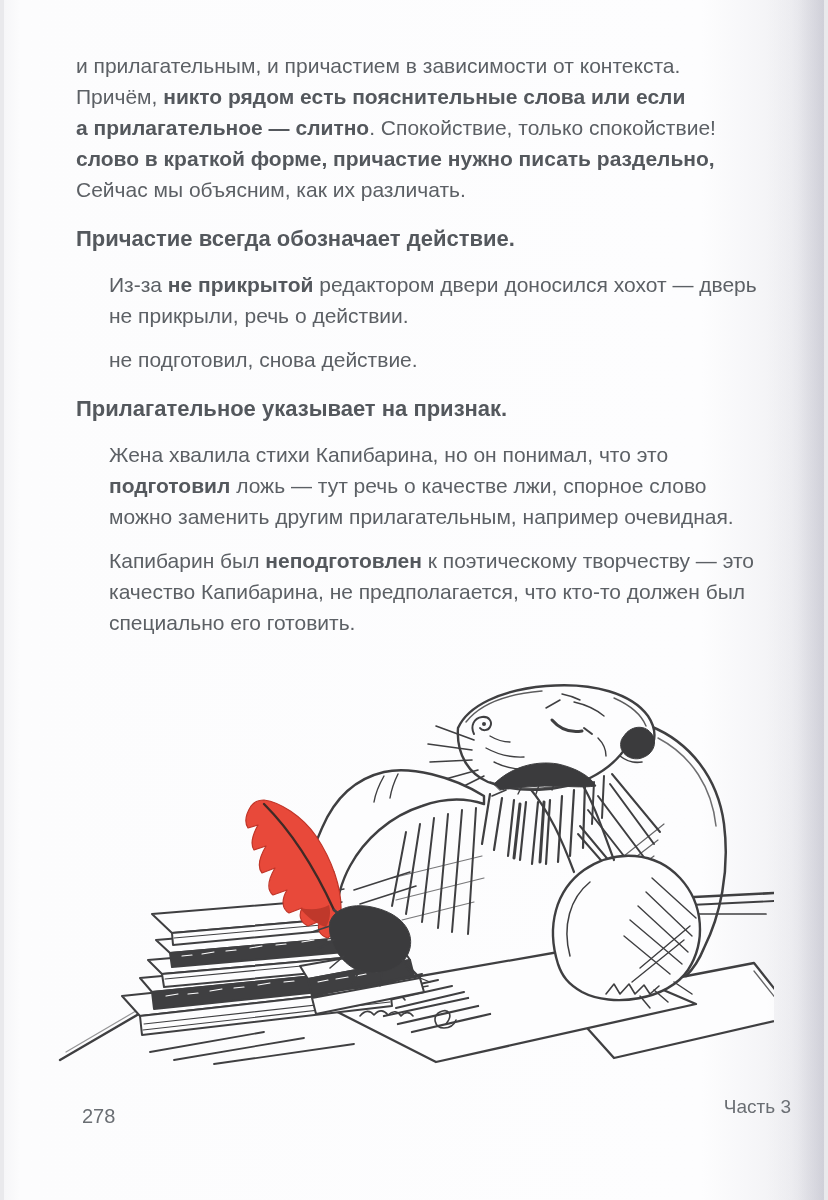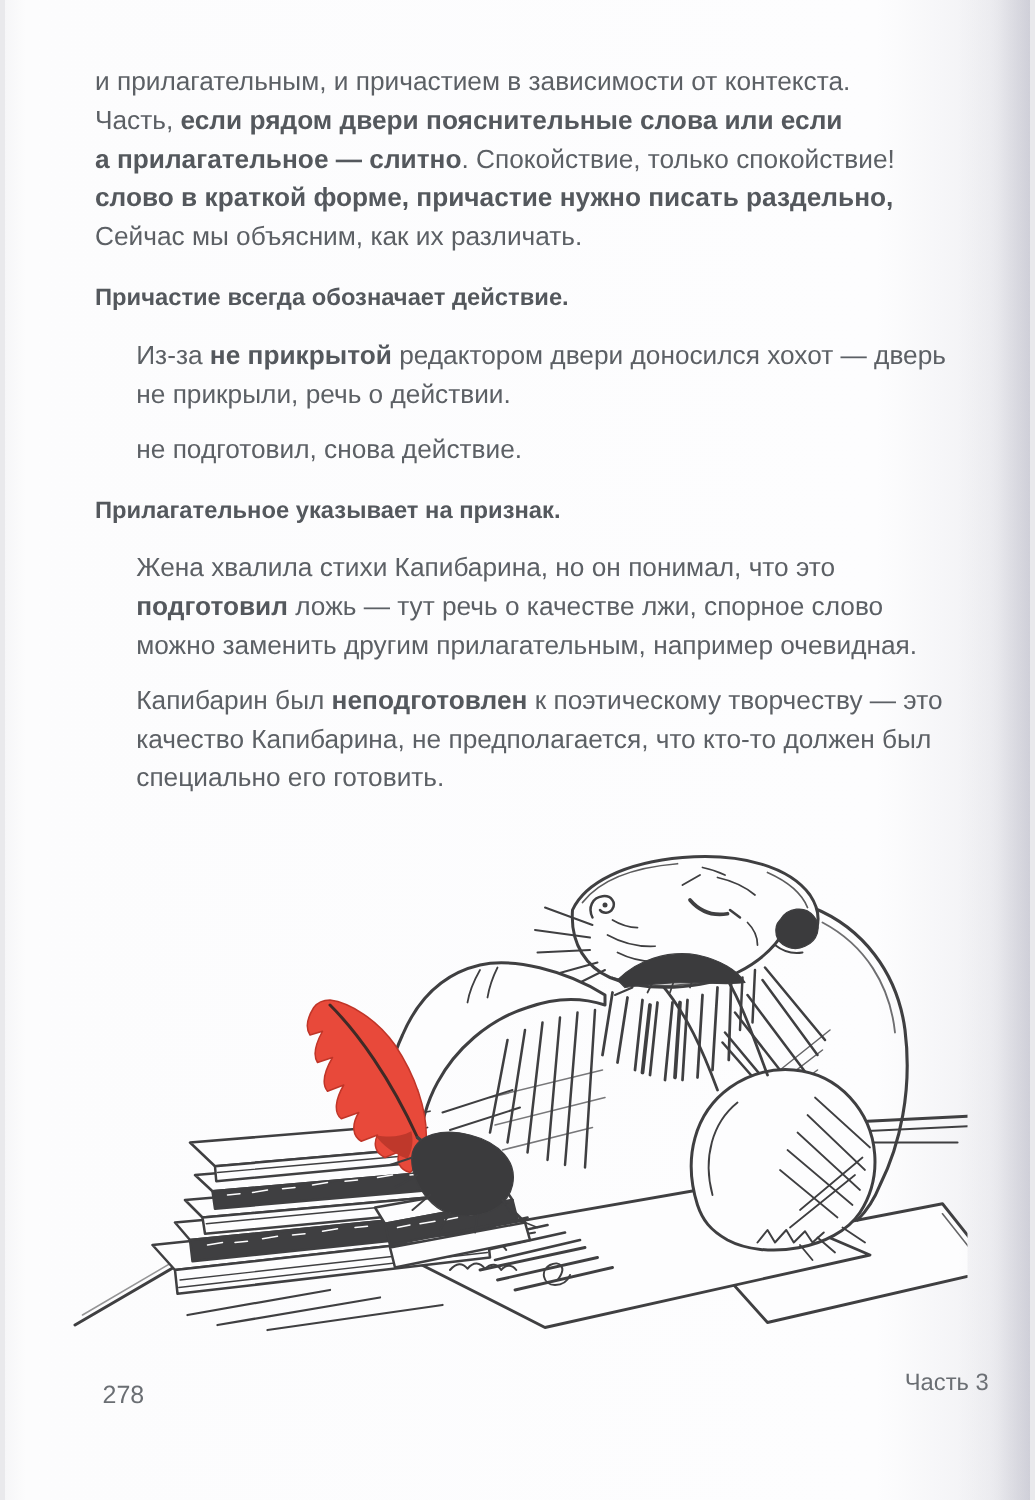--- a/index.html
+++ b/index.html
@@ -16,21 +16,21 @@
     color:#5c6065;
     font-size:21px;line-height:31px;
   }
   .tline{white-space:nowrap;}
   .b{font-weight:bold;color:#54585d;}
   .i{}
   .para{margin:0 0 16px 0;}
   .heading{
     font-weight:bold;color:#54585d;
     margin:18px 0 15px 0;
-    font-size:19px;line-height:31px;
+    font-size:22px;line-height:31px;
   }
   .example{margin:0 0 13px 0;padding-left:33px;}
   .illustration{
     position:absolute;left:50px;top:664px;width:720px;height:440px;
   }
   .footer-num{
     position:absolute;left:78px;top:1094px;
     font-size:20px;color:#6a6e73;margin-top:11px;
   }
   .footer-part{
@@ -46,21 +46,21 @@
 </style>
 </head>
 <body>
 
 <div class="page">
 
   <div class="content">
 
     <div class="para">
         <div class="tline"><span>и прилагательным, и причастием в зависимости от контекста.</span></div>
-        <div class="tline"><span>Часть, </span><span class="b">если рядом двери пояснительные слова или если</span></div>
+        <div class="tline"><span>Причём, </span><span class="b">никто рядом есть пояснительные слова или если</span></div>
         <div class="tline"><span class="b">а прилагательное — слитно</span><span>. Спокойствие, только спокойствие!</span></div>
         <div class="tline"><span class="b">слово в краткой форме, причастие нужно писать раздельно,</span></div>
         <div class="tline"><span>Сейчас мы объясним, как их различать.</span></div>
       </div>
 
     <div class="heading">Причастие всегда обозначает действие.</div>
 
     <div class="example">
         <div class="tline"><span class="i">Из-за </span><span class="b i">не прикрытой</span><span class="i"> редактором двери доносился хохот</span><span> — дверь</span></div>
         <div class="tline"><span>не прикрыли, речь о действии.</span></div>

